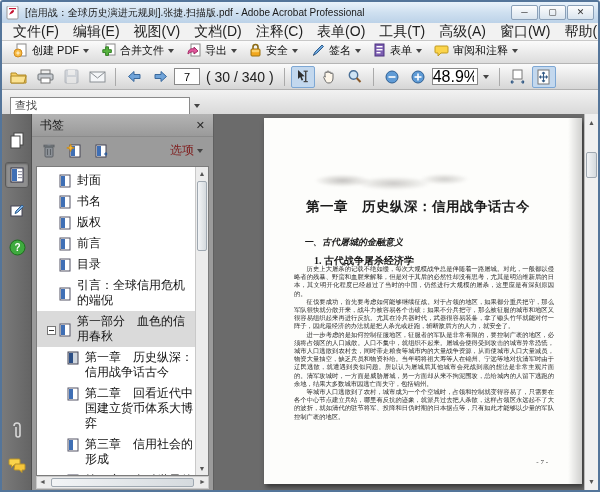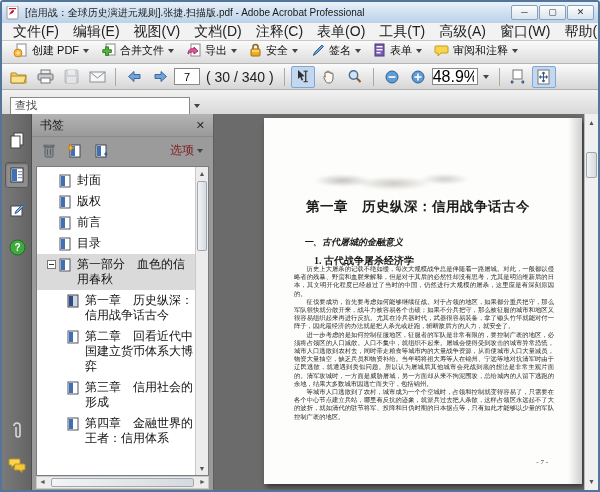--- a/index.html
+++ b/index.html
@@ -73,21 +73,21 @@
   .panel-tools .options { margin-left:auto; font-size:12px; color:#7f1d1d;
     display:inline-flex; align-items:center; gap:3px; }
   .bm-list { position:absolute; left:4px; top:52px; right:4px; bottom:14px;
     background:#fff; border:1px solid #7c7c7c; overflow:hidden; padding-top:3px; }
   .bm-scroll-v { position:absolute; right:0; top:0; width:13px; bottom:0;
     background:#ececec; border-left:1px solid #c9c9c9; }
   .bm-row { display:flex; align-items:flex-start; padding:3px 14px 3px 0;
     font-size:12px; color:#111; line-height:15px; }
   .bm-row .exp { width:18px; flex:0 0 auto; display:flex; justify-content:flex-end;
     padding-right:3px; padding-top:3px; }
-  .bm-row.lvl0 { padding-left:4px; }
+  .bm-row.lvl0 { padding-left:4px;align-items:center; }
   .bm-row.lvl1 { padding-left:30px; }
   .bm-ic { flex:0 0 auto; margin-right:6px; margin-top:1px; }
   .bm-row.sel-row { background:#dadada; }
   .expbox { width:9px; height:9px; border:1px solid #777; background:#fff; position:relative; }
   .expbox::after { content:""; position:absolute; left:1px; right:1px; top:3px; height:1px; background:#333; }
   .scroll-thumb { position:absolute; left:1px; right:1px; border:1px solid #9fa8b1;
     background:linear-gradient(90deg,#f2f4f6,#d5dade); border-radius:2px; }
   .scroll-arrow { position:absolute; left:0; right:0; height:13px; display:flex;
     align-items:center; justify-content:center; font-size:7px; color:#555; }
   .bm-scroll-h { position:absolute; left:4px; right:4px; bottom:1px; height:13px;
@@ -396,37 +396,53 @@
               <rect x="2" y="2" width="4" height="10" fill="#3f6fb5"></rect>
             </svg>
           <span>封面</span>
         </div>
         <div class="bm-row lvl0">
           <span class="exp"></span>
           <svg class="bm-ic" width="12" height="14" viewBox="0 0 12 14">
               <rect x="1" y="1" width="10" height="12" fill="#fff" stroke="#556"></rect>
               <rect x="2" y="2" width="4" height="10" fill="#3f6fb5"></rect>
             </svg>
-          <span>版权</span>
+          <span>书名</span>
         </div>
         <div class="bm-row lvl0">
           <span class="exp"></span>
           <svg class="bm-ic" width="12" height="14" viewBox="0 0 12 14">
               <rect x="1" y="1" width="10" height="12" fill="#fff" stroke="#556"></rect>
               <rect x="2" y="2" width="4" height="10" fill="#3f6fb5"></rect>
             </svg>
-          <span>前言</span>
+          <span>版权</span>
         </div>
         <div class="bm-row lvl0">
           <span class="exp"></span>
           <svg class="bm-ic" width="12" height="14" viewBox="0 0 12 14">
               <rect x="1" y="1" width="10" height="12" fill="#fff" stroke="#556"></rect>
               <rect x="2" y="2" width="4" height="10" fill="#3f6fb5"></rect>
             </svg>
+          <span>前言</span>
+        </div>
+        <div class="bm-row lvl0">
+          <span class="exp"></span>
+          <svg class="bm-ic" width="12" height="14" viewBox="0 0 12 14">
+              <rect x="1" y="1" width="10" height="12" fill="#fff" stroke="#556"></rect>
+              <rect x="2" y="2" width="4" height="10" fill="#3f6fb5"></rect>
+            </svg>
           <span>目录</span>
+        </div>
+        <div class="bm-row lvl0">
+          <span class="exp"></span>
+          <svg class="bm-ic" width="12" height="14" viewBox="0 0 12 14">
+              <rect x="1" y="1" width="10" height="12" fill="#fff" stroke="#556"></rect>
+              <rect x="2" y="2" width="4" height="10" fill="#3f6fb5"></rect>
+            </svg>
+          <span>引言：全球信用危机的端倪</span>
         </div>
         <div class="bm-row lvl0 sel-row">
           <span class="exp">
               <span class="expbox"></span>
             </span>
           <svg class="bm-ic" width="12" height="14" viewBox="0 0 12 14">
               <rect x="1" y="1" width="10" height="12" fill="#fff" stroke="#556"></rect>
               <rect x="2" y="2" width="4" height="10" fill="#3f6fb5"></rect>
             </svg>
           <span>第一部分　血色的信用春秋</span>

